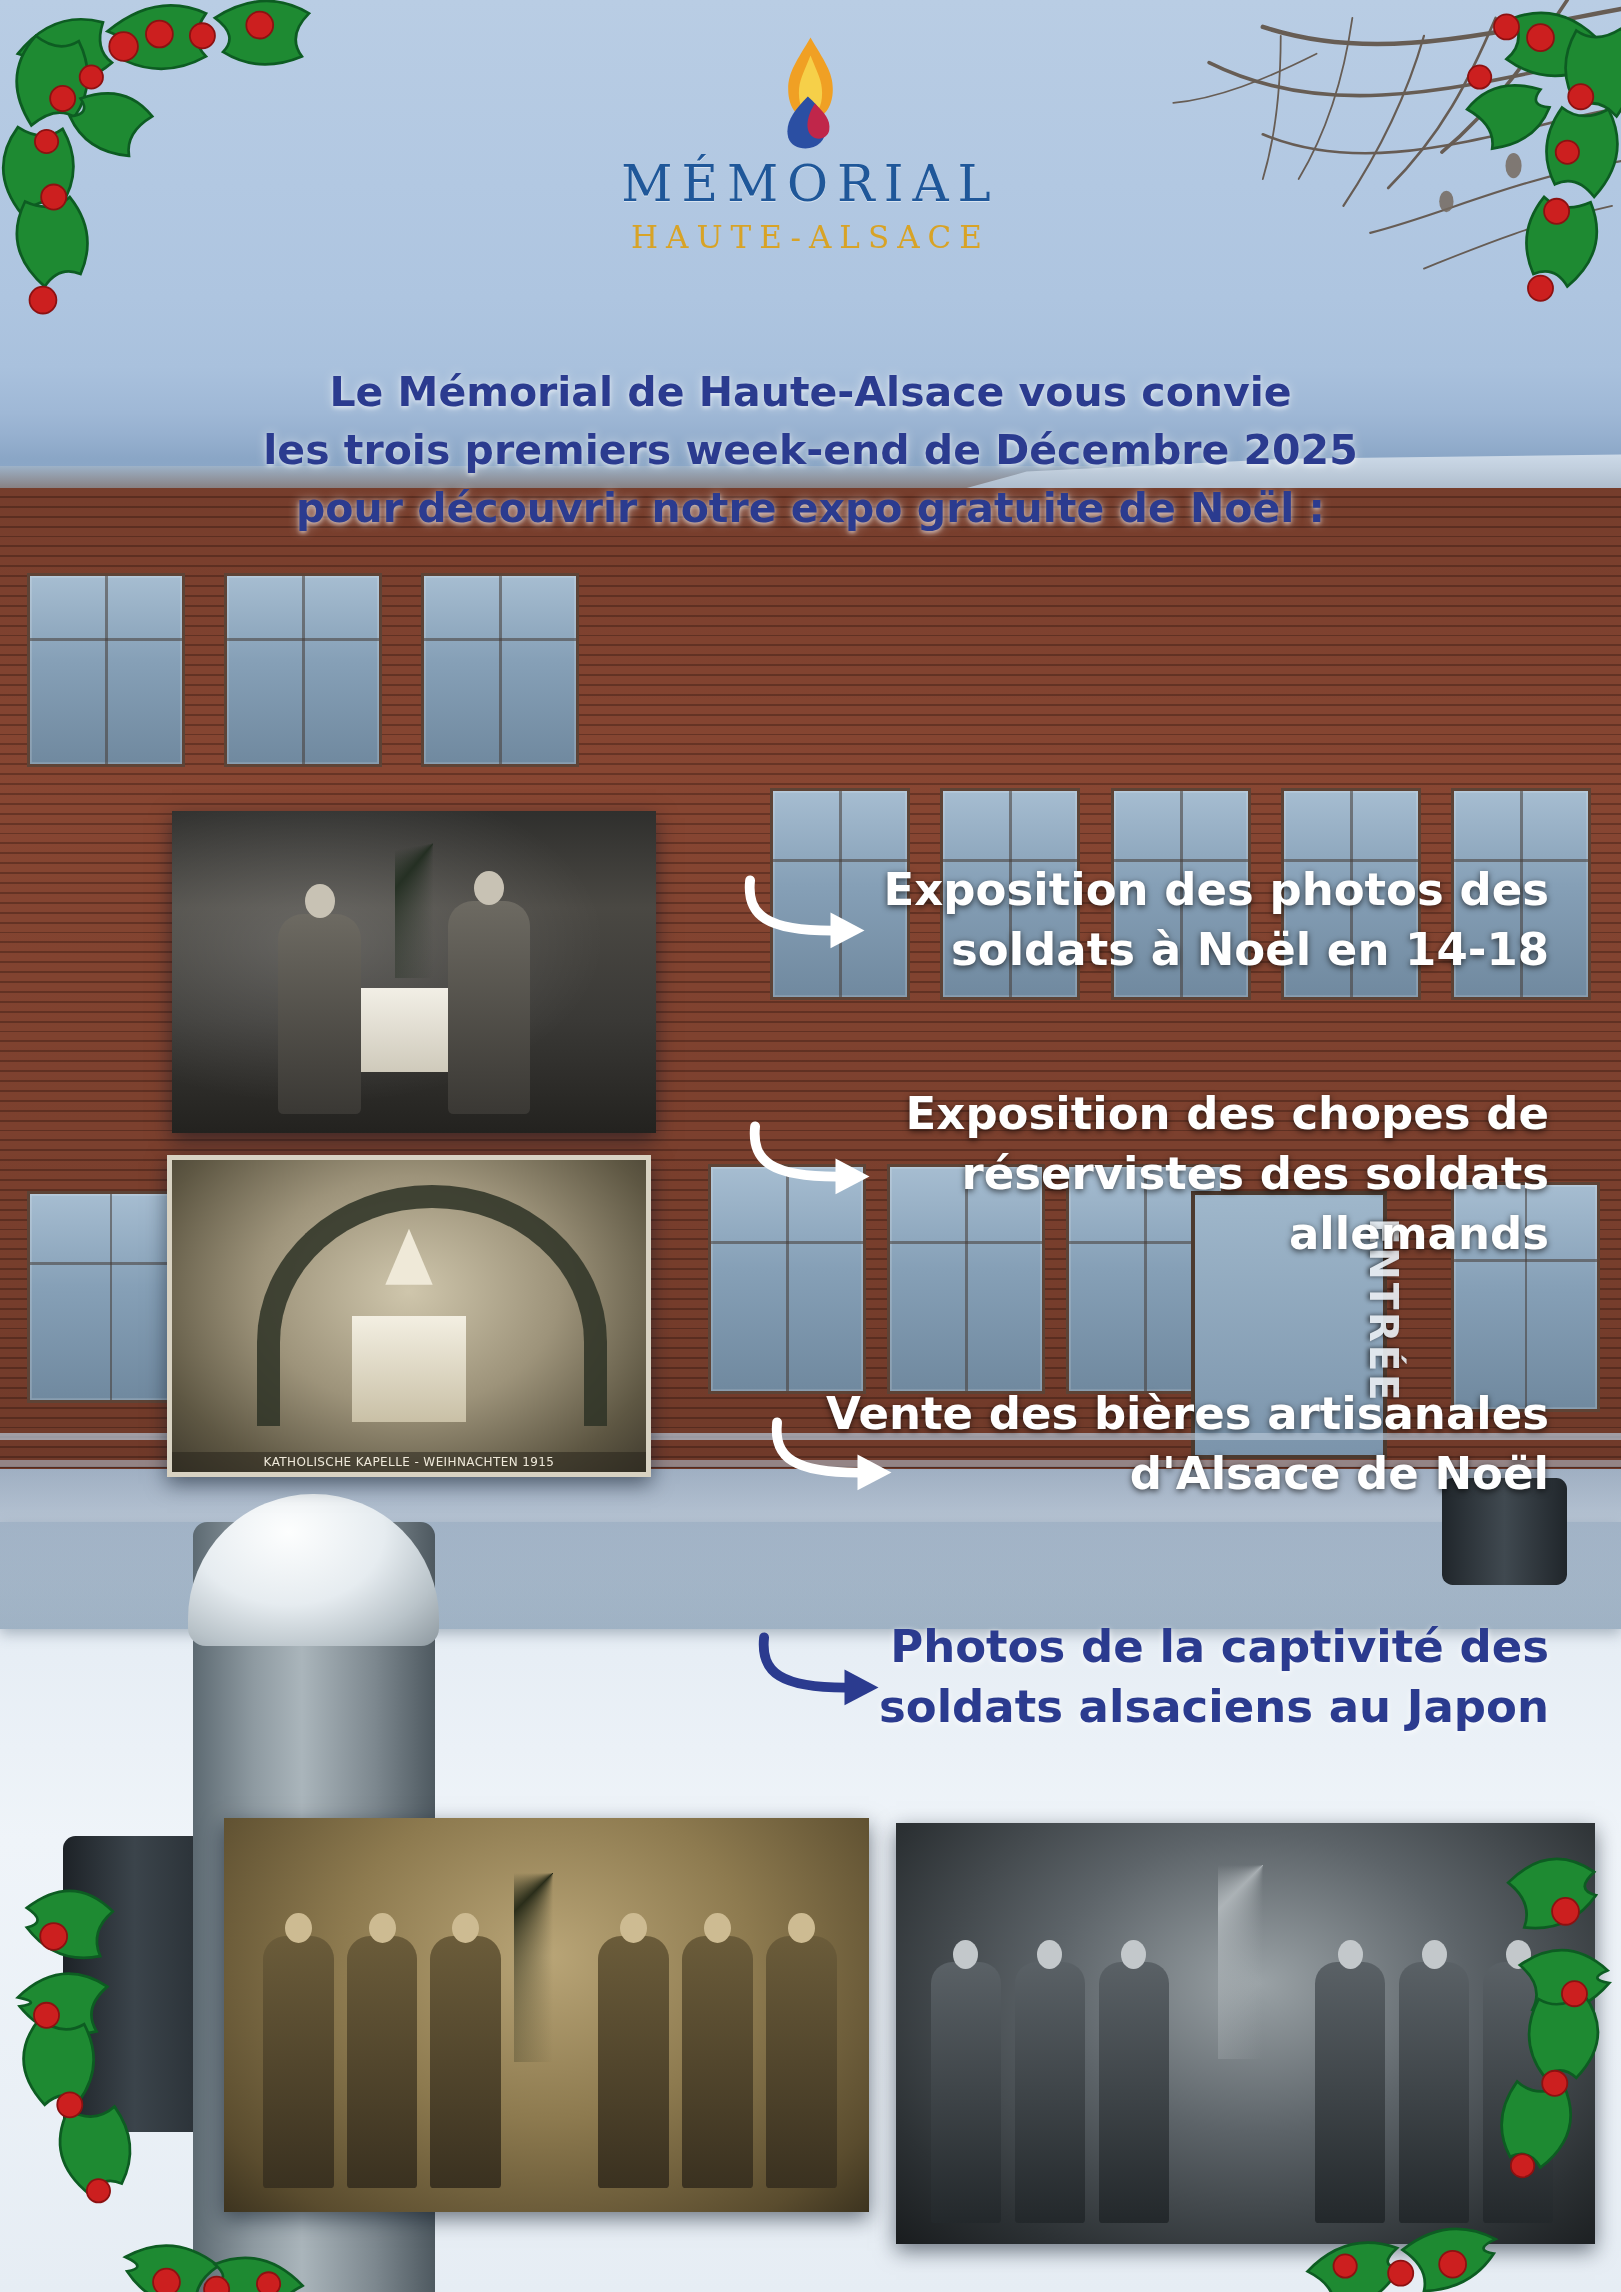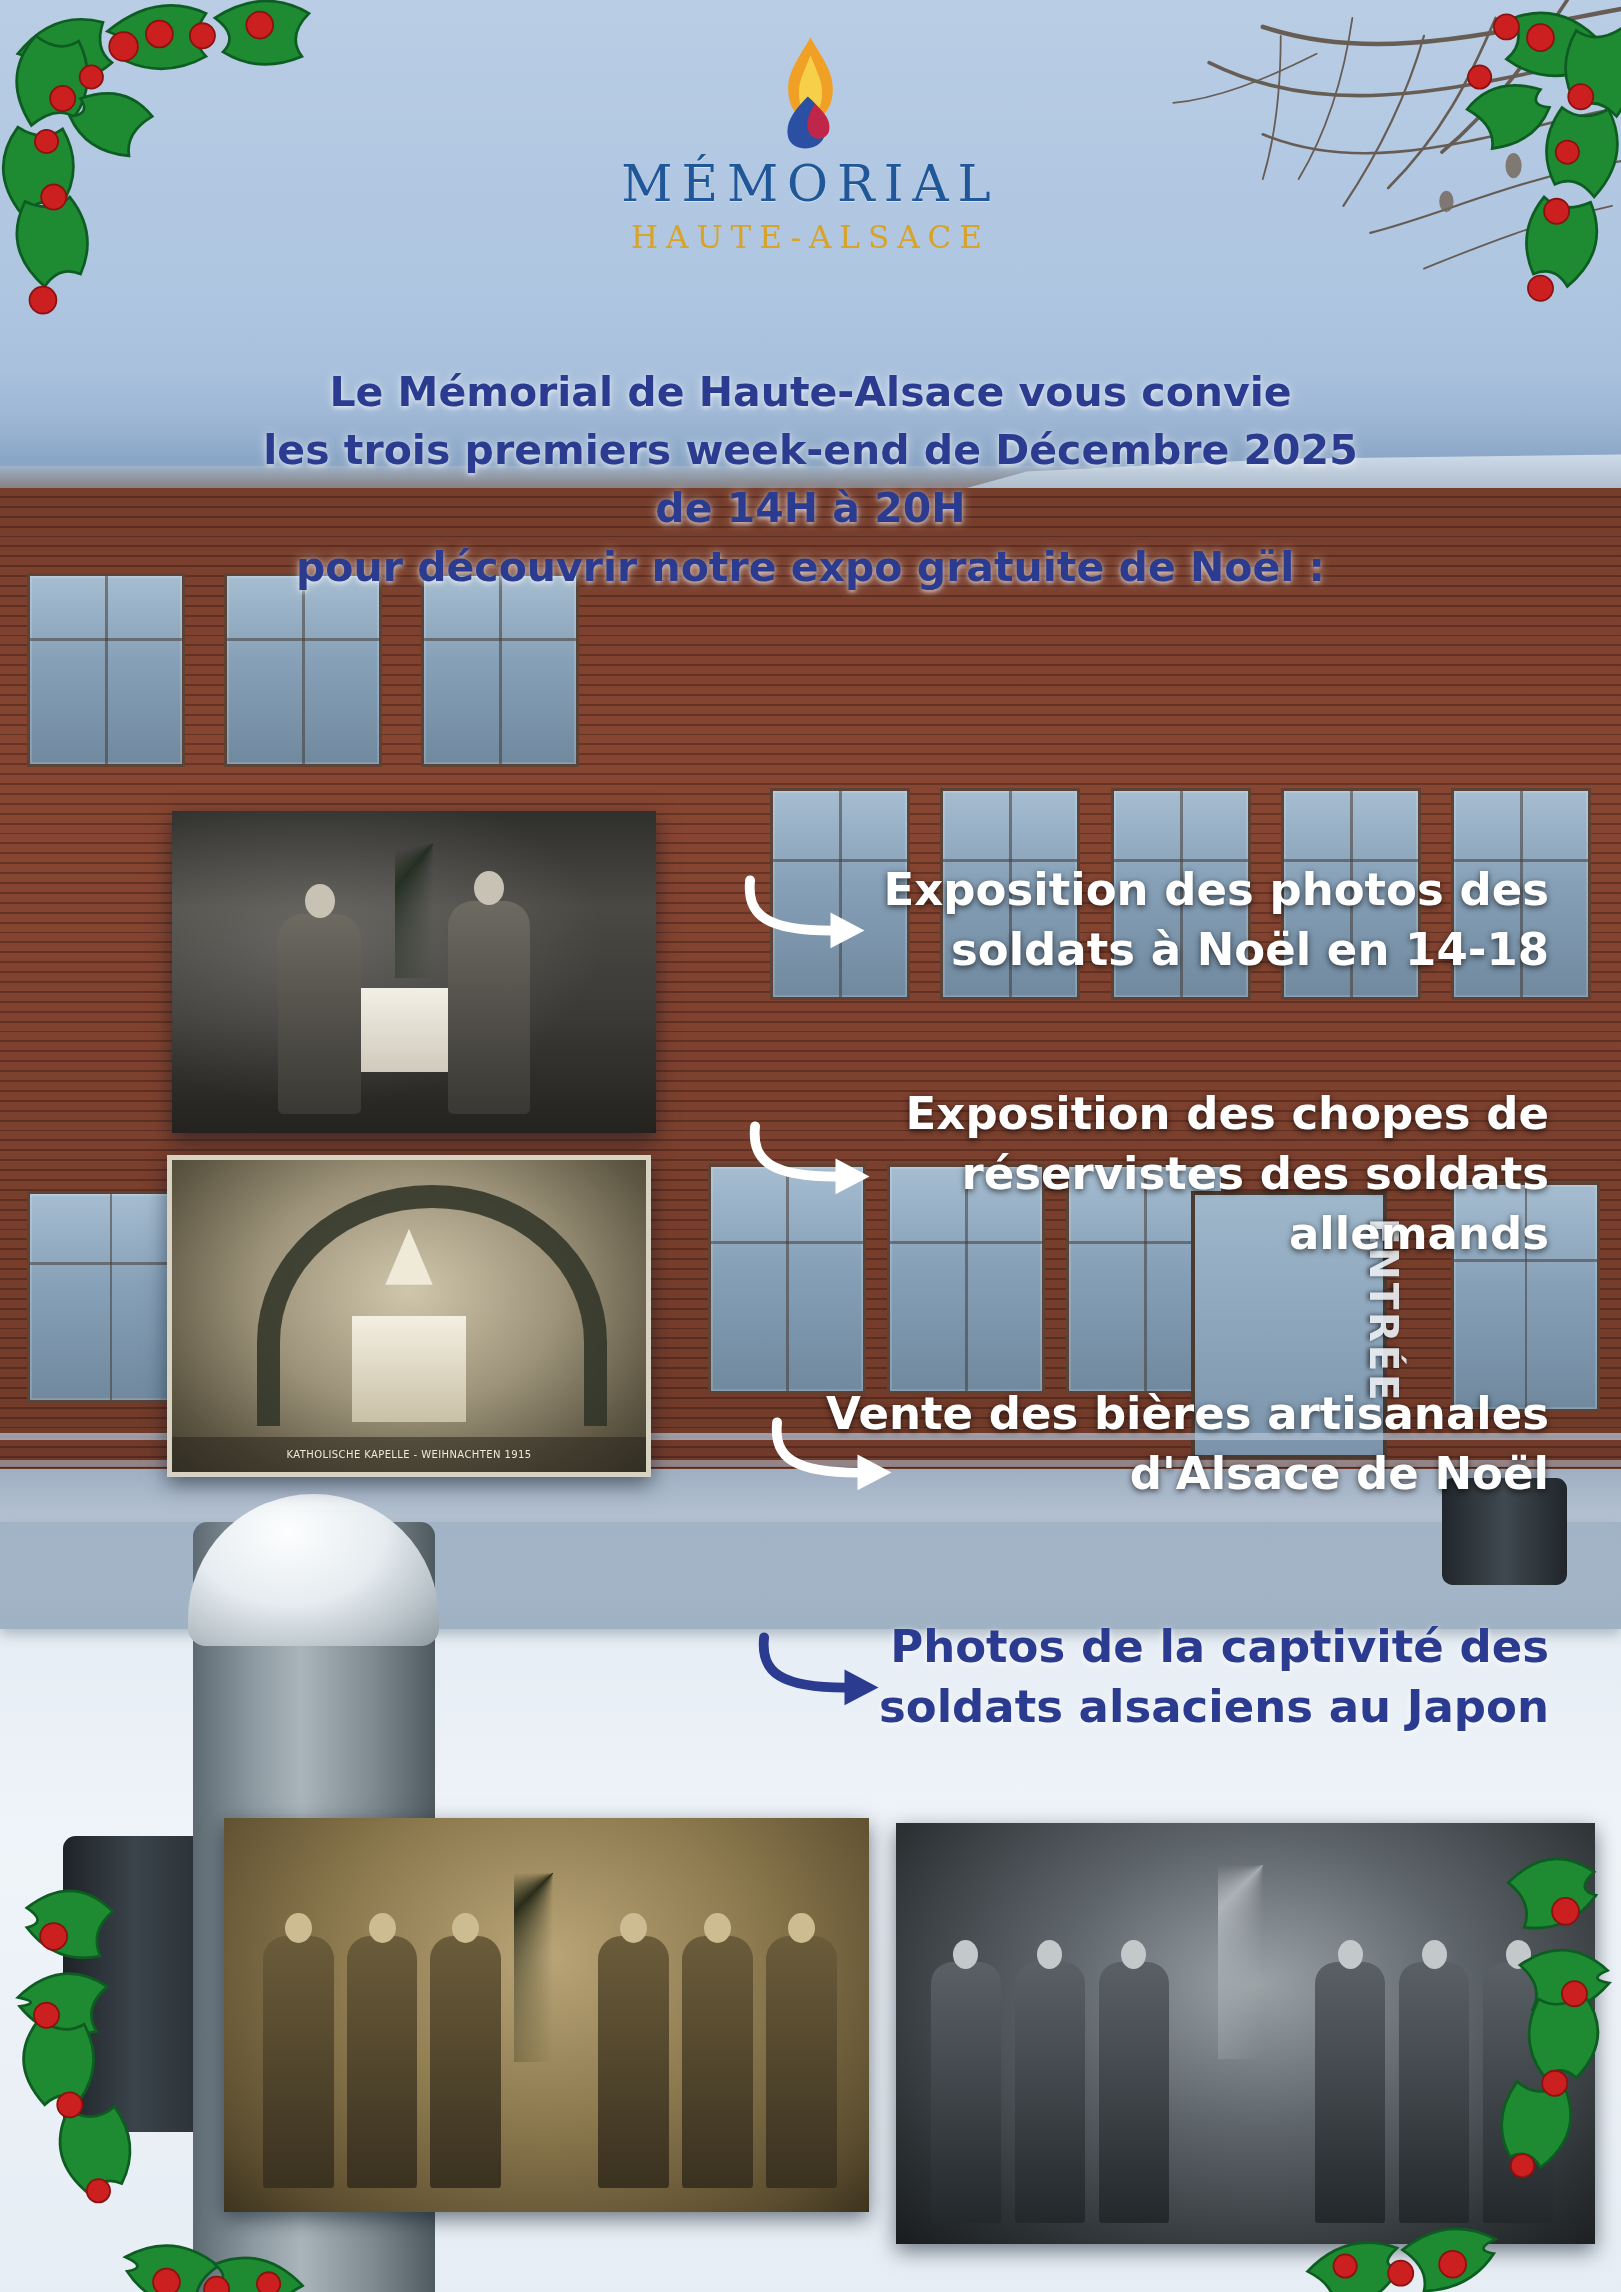--- a/index.html
+++ b/index.html
@@ -188,25 +188,25 @@
 
   
   .photo {
     position: absolute;
     box-shadow: 0 7.2px 19.7px rgba(10,20,35,0.55);
     overflow: hidden;
   }
   .ph-caption {
     position: absolute;
     left: 0; bottom: 0; width: 100%;
-    font-size: 10px;
+    font-size: 12px;
     color: #efe9da;
     background: rgba(40,36,28,0.55);
     letter-spacing: 0.4px;
-    padding: 12px 0;
+    padding: 3px 0;
     text-align: center;
     font-family: "DejaVu Sans", sans-serif;
   }
 
   
   #photo-soldiers-table {
     left: 172px; top: 811px; width: 484px; height: 322px;
     background:
       radial-gradient(ellipse at 30% 40%, rgba(255,255,255,0.18), rgba(0,0,0,0) 60%),
       linear-gradient(to bottom, #2f2f2d 0%, #4a4843 30%, #3a3936 65%, #23221f 100%);
@@ -389,21 +389,20 @@
       <path d="M52 70 C36 86 26 100 30 116 C34 130 56 132 66 122 C78 110 72 86 52 70 Z" fill="#2b4fa3"></path>
       <path d="M60 78 C70 88 78 96 76 108 C74 118 62 120 56 114 C48 106 52 90 60 78 Z" fill="#c0264a"></path>
     </svg>
     <div class="logo-title">MÉMORIAL</div>
     <div class="logo-sub">HAUTE-ALSACE</div>
   </div>
 
   <div class="headline">
     <span class="line">Le Mémorial de Haute-Alsace vous convie</span>
     <span class="line">les trois premiers week-end de Décembre 2025</span>
-    <span class="line">de 14H à 20H</span>
     <span class="line">pour découvrir notre expo gratuite de Noël :</span>
   </div>
 
   <div class="photo" id="photo-soldiers-table">
     <div class="tree"></div>
     <div class="tbl"></div>
     <div class="fig l">
         <span class="head"></span>
       </div>
     <div class="fig r">

